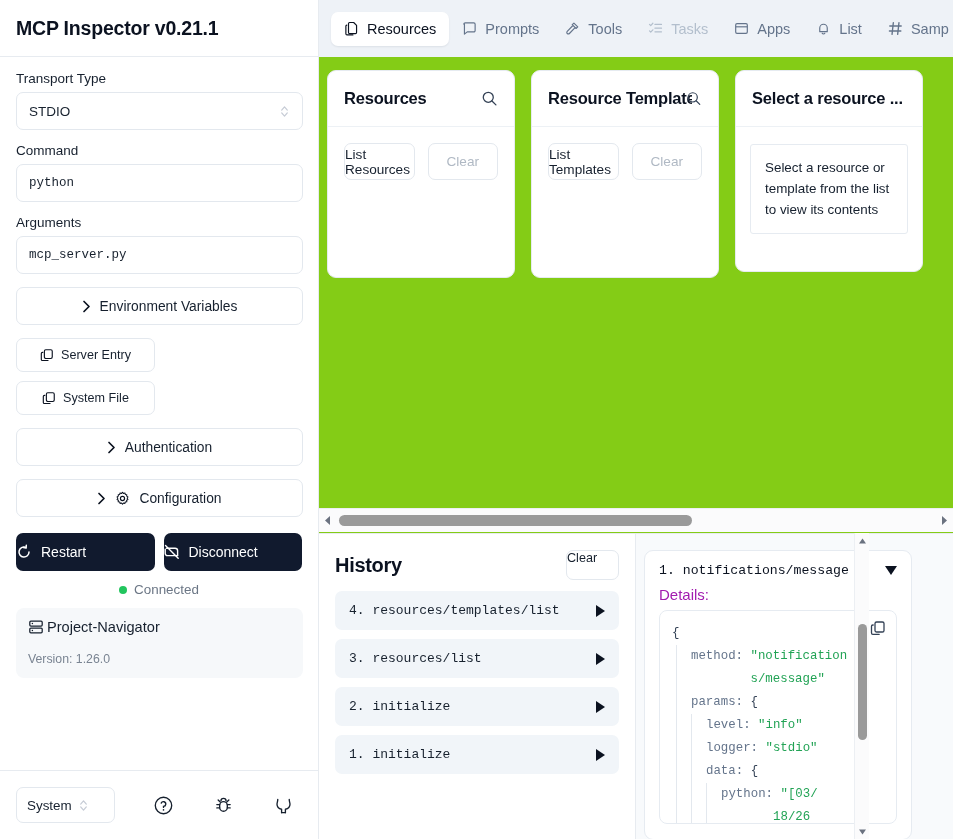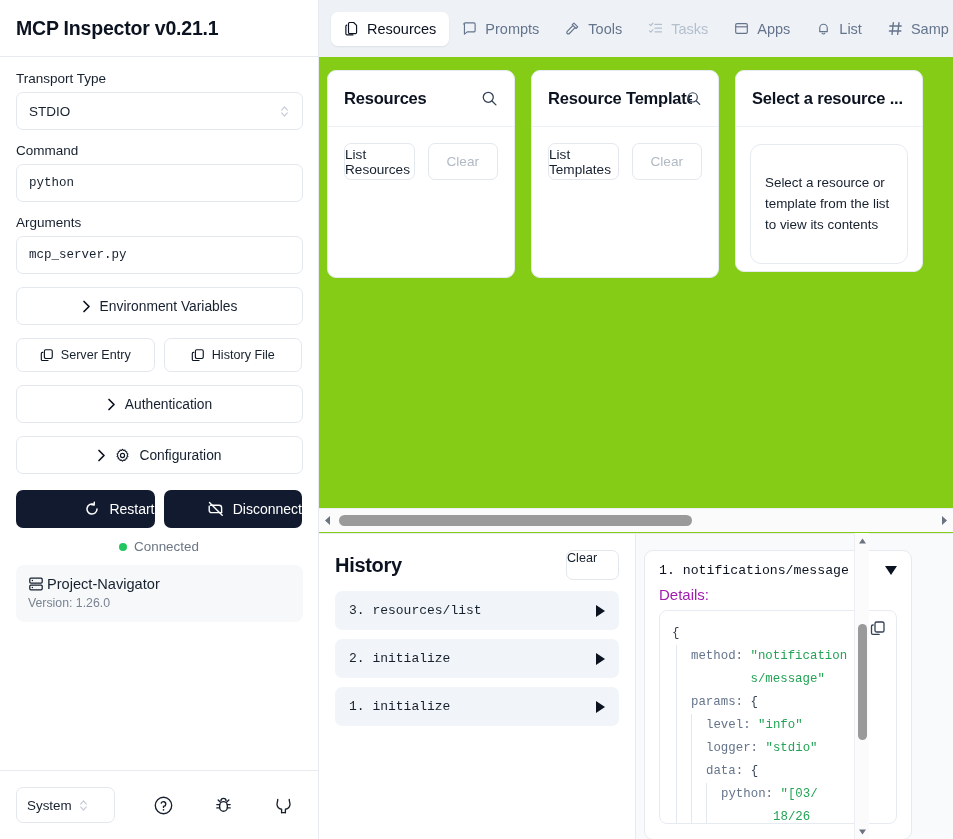--- a/index.html
+++ b/index.html
@@ -45,46 +45,46 @@
   .select-box .sel-val { flex: 1 1 auto; font-size: 13.5px; font-family: "Liberation Sans", sans-serif; }
   .updown { width: 11px; height: 15px; opacity: .55; flex: 0 0 11px; }
 
   .panel-btn {
     width: 287px; height: 38px; margin-top: 13px;
     border: 1px solid #e3e8ee; border-radius: 7px; background: #fff;
     display: flex; align-items: center; justify-content: center; gap: 9px;
     font-size: 13.8px; color: #16202e; cursor: pointer;
   }
   .chev-r { width: 9px; height: 13px; flex: 0 0 9px; }
-  .row2 { display: flex; gap: 9px; margin-top: 13px; }
+  .row2 { display: flex; gap: 9px; margin-top: 13px; flex-direction: column; }
   .half-btn {
     width: 139px; height: 34px;
     border: 1px solid #e3e8ee; border-radius: 7px; background: #fff;
     display: flex; align-items: center; justify-content: center; gap: 7px;
     font-size: 12.6px; color: #16202e; cursor: pointer;
   }
   .act-row { display: flex; gap: 9px; margin-top: 16px; }
   .dark-btn {
     flex: 1 1 0; height: 38px;
     background: #111a2e; color: #fff;
     border: none; border-radius: 7px;
-    display: flex; align-items: center; justify-content: flex-end; gap: 9px;
+    display: flex; align-items: center; justify-content: flex-start; gap: 9px;
     font-size: 14px; cursor: pointer;
   }
   .status-row {
     display: flex; align-items: center; justify-content: center; gap: 7px;
     margin-top: 11px; font-size: 13.4px; color: #6b7685;
   }
   .dot { width: 8px; height: 8px; border-radius: 50%; background: #22c55e; display: inline-block; }
   .server-card {
     width: 287px; margin-top: 11px; padding: 11px 12px 12px 12px;
     background: #f6f8fa; border-radius: 8px;
   }
   .server-name { display: flex; align-items: flex-end; gap: 3px; font-size: 14.6px; color: #16202e; }
-  .server-ver { font-size: 12.3px; color: #7a8492; margin-top: 4px; }
+  .server-ver { font-size: 12.3px; color: #7a8492; margin-top: 17px; }
 
   .sidebar-footer {
     flex: 0 0 69px; height: 69px;
     border-top: 1px solid #e7ebf0;
     display: flex; align-items: center; padding: 0 16px; gap: 0;
   }
   .sys-select {
     width: 99px; height: 36px;
     border: 1px solid #e3e8ee; border-radius: 7px; background: #fff;
     display: flex; align-items: center; padding: 0 10px; gap: 6px;
@@ -130,22 +130,22 @@
   }
   .card-head .ttl { overflow: hidden; white-space: nowrap; }
   .card-body { padding: 16px; display: flex; flex-direction: row; gap: 13px; }
   .card-btn {
     width: 155px; height: 37px; border: 1px solid #e3e8ee; border-radius: 7px;
     background: #fff; font-size: 13.6px; color: #16202e; cursor: pointer;
     display: flex; align-items: center; justify-content: center;
   }
   .card-btn.muted { color: #b0b9c4; cursor: default; }
   .placeholder-box {
-    margin: 17px 14px; padding: 28px 14px;
-    border: 1px solid #e6ebf1; border-radius: 11px;
+    margin: 17px 14px; padding: 13px 14px;
+    border: 1px solid #e6ebf1; border-radius: 3px;
     font-size: 13.4px; line-height: 1.55; color: #16202e;
     width: 158px;
   }
 
   .main-spacer { flex: 1 1 auto; }
 
   
   .hscroll {
     position: absolute; left: 0; bottom: 307px;
     width: 634px; height: 24px;
@@ -261,21 +261,21 @@
             <rect x="5" y="2" width="9" height="10" rx="1.6" fill="none" stroke="#0b1220" stroke-width="1.3"></rect>
             <path d="M3.2 5 H2.8 A1.3 1.3 0 0 0 1.5 6.3 V13 A1.3 1.3 0 0 0 2.8 14.3 H9.2" fill="none" stroke="#0b1220" stroke-width="1.3" stroke-linecap="round"></path>
           </svg>
           <span>Server Entry</span>
         </div>
         <div class="half-btn">
           <svg width="14" height="14" viewBox="0 0 16 16">
             <rect x="5" y="2" width="9" height="10" rx="1.6" fill="none" stroke="#0b1220" stroke-width="1.3"></rect>
             <path d="M3.2 5 H2.8 A1.3 1.3 0 0 0 1.5 6.3 V13 A1.3 1.3 0 0 0 2.8 14.3 H9.2" fill="none" stroke="#0b1220" stroke-width="1.3" stroke-linecap="round"></path>
           </svg>
-          <span>History File</span>
+          <span>System File</span>
         </div>
       </div>
 
       <div class="panel-btn">
         <svg class="chev-r" viewBox="0 0 9 13">
           <path d="M2 1.5 L7 6.5 L2 11.5" fill="none" stroke="#0b1220" stroke-width="1.7" stroke-linecap="round" stroke-linejoin="round"></path>
         </svg>
         <span>Authentication</span>
       </div>
 
@@ -461,20 +461,24 @@
         </svg>
       </div>
     </div>
 
     <div class="bottom">
 
       <div class="history-pane">
         <div class="history-head">
           <span class="history-title">History</span>
           <div class="clear-btn">Clear</div>
+        </div>
+        <div class="hist-item">
+          <span class="hist-label">4. resources/templates/list</span>
+          <span class="tri-r"></span>
         </div>
         <div class="hist-item">
           <span class="hist-label">3. resources/list</span>
           <span class="tri-r"></span>
         </div>
         <div class="hist-item">
           <span class="hist-label">2. initialize</span>
           <span class="tri-r"></span>
         </div>
         <div class="hist-item">

